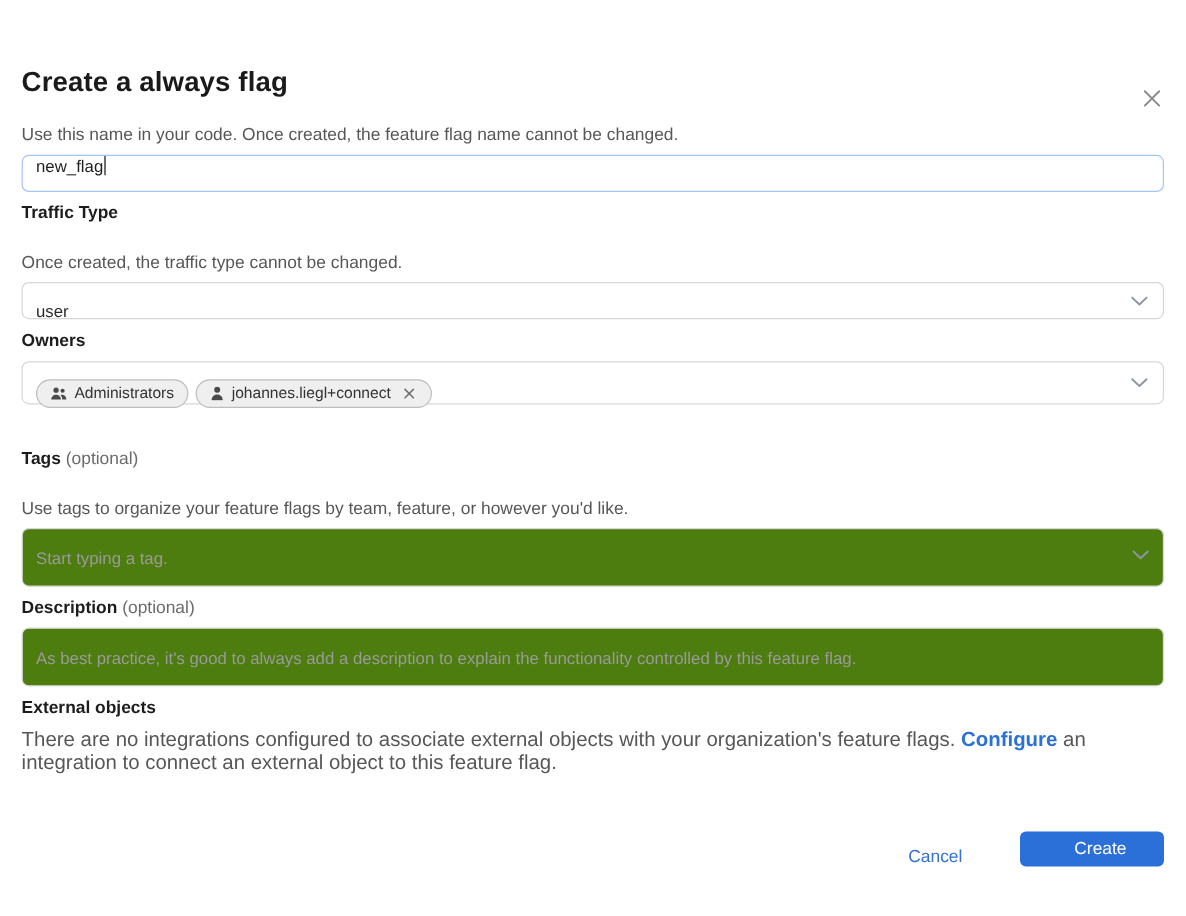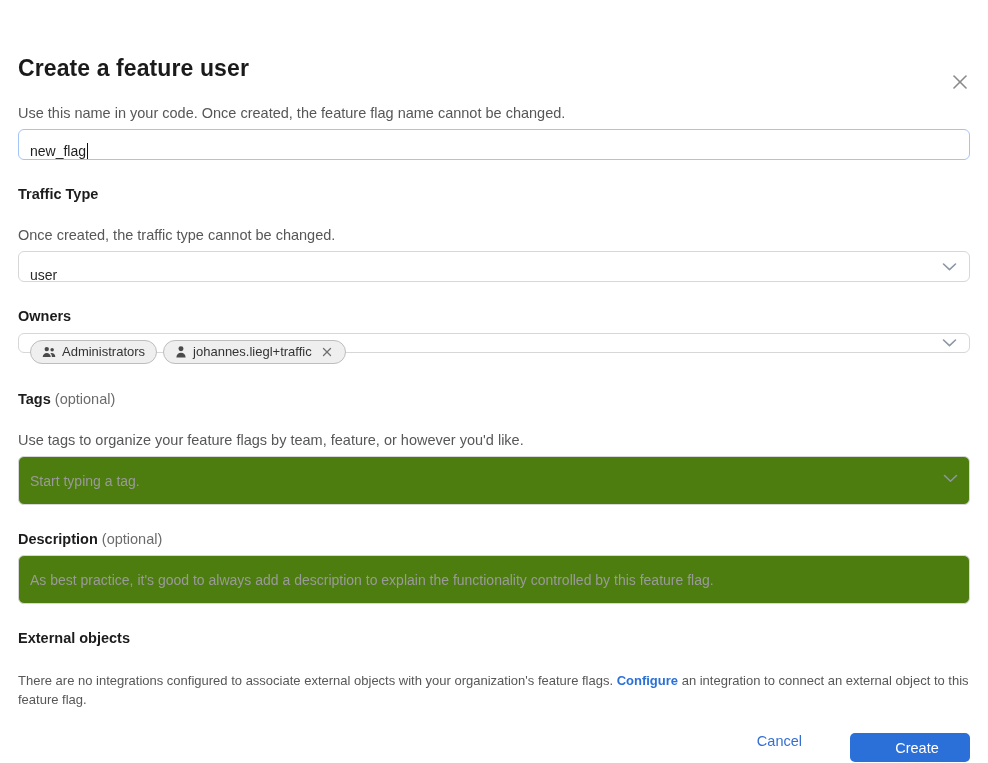--- a/index.html
+++ b/index.html
@@ -29,31 +29,31 @@
 
   .field-label {
     font-size: 14.5px; font-weight: 700; color: #1c1c1c; line-height: 19px;
   }
   .optional { font-weight: 400; color: #6b6b6b; }
   .helper {
     margin-top: 22px;
     font-size: 14.5px; color: #575757; line-height: 19px;
   }
 
-  .mt-section { margin-top: 25px; }
+  .mt-section { margin-top: 9px; }
   .mt-section-lg { margin-top: 37px; }
 
   .text-input {
     margin-top: 6px;
     width: 100%; height: 31px;
     border: 1px solid #d7d7d7; border-radius: 6px;
     padding: 0 11px;
     font-family: "Liberation Sans", sans-serif;
     font-size: 14px; color: #1f1f1f;
-    display: flex; align-items: flex-end;
+    display: flex; align-items: flex-start;
     background: #fff;
     outline: none;
   }
   .text-input.focused { border-color: #a3c4f7; }
   .caret {
     display: inline-block; width: 1px; height: 16px;
     background: #111; margin-left: 1px;
     animation: blink 1s steps(1) infinite;
   }
   @keyframes blink { 50% { opacity: 0; } }
@@ -68,21 +68,21 @@
     display: flex; align-items: center;
     background: #fff; cursor: pointer;
   }
   .select-box .chevron {
     position: absolute; right: 12px; top: 50%;
     transform: translateY(-50%);
     display: flex;
   }
   .chevron svg { stroke: #8d96a3; }
 
-  .owners-box { height: 20px; margin-top: 7px; gap: 6px; text-align: right; }
+  .owners-box { height: 36px; margin-top: 7px; gap: 6px; text-align: right; }
 
   .chip {
     display: inline-flex; align-items: center; gap: 6px;
     height: 24px; padding: 0 11px;
     background: #efefef;
     border: 1px solid #bdbdbd; border-radius: 12px;
     font-size: 13px; color: #333; cursor: default;
     white-space: nowrap;
   }
   .chip svg { flex: 0 0 auto; }
@@ -105,31 +105,31 @@
   input.native-input::placeholder { color: #9a9a9a; opacity: 1; }
   input.no-chevron { padding-right: 24px; }
   .input-wrap { position: relative; }
   .input-wrap .chevron {
     position: absolute; right: 12px; top: 50%;
     transform: translateY(-44%);
     display: flex; pointer-events: none;
   }
 
   .ext-text {
-    margin-top: 24px;
-    font-size: 13px; color: #575757; line-height: 18.5px;
+    margin-top: 8px;
+    font-size: 17px; color: #575757; line-height: 18.5px;
     max-width: 952px;
   }
   .ext-link {
     color: #2970d8; font-weight: 700; text-decoration: none; cursor: pointer;
   }
 
   .footer {
-    margin-top: 24px;
-    display: flex; justify-content: flex-end; align-items: flex-start;
+    margin-top: 48px;
+    display: flex; justify-content: flex-end; align-items: flex-end;
   }
   .cancel-btn {
     background: none; border: none; cursor: pointer;
     font-family: "Liberation Sans", sans-serif;
     font-size: 14.5px; color: #3470d2;
     margin-right: 44px; padding: 0 4px;
   }
   .create-btn {
     width: 120px; height: 29px;
     background: #2b6fd9; border: none; border-radius: 5px;
@@ -142,21 +142,21 @@
 
 <div class="modal">
 
   <button class="close-btn" aria-label="Close">
     <svg width="20" height="20" viewBox="0 0 20 20" fill="none" stroke-width="1.6" stroke-linecap="round">
       <line x1="4" y1="4" x2="16" y2="16"></line>
       <line x1="16" y1="4" x2="4" y2="16"></line>
     </svg>
   </button>
 
-  <h1 class="title">Create a feature user</h1>
+  <h1 class="title">Create a always flag</h1>
 
   <div>
     <div class="helper">Use this name in your code. Once created, the feature flag name cannot be changed.</div>
     <div class="text-input focused" role="textbox" tabindex="0">
       <span>new_flag</span>
         <span class="caret"></span>
     </div>
   </div>
 
   <div>
@@ -182,21 +182,21 @@
           <path d="M0.8 12.2c0-2.6 2.1-4.6 4.6-4.6s4.6 2 4.6 4.6z"></path>
           <path d="M10.9 7.7c2.4 0 4.3 1.9 4.3 4.5h-3.9c0-1.8-.6-3.4-1.7-4.2.4-.2.8-.3 1.3-.3z"></path>
         </svg>
         <span>Administrators</span>
       </span>
       <span class="chip">
         <svg width="12" height="12" viewBox="0 0 12 13" fill="#4a4a4a">
           <circle cx="6" cy="3.1" r="2.7"></circle>
           <path d="M1 12.4c0-2.8 2.2-5 5-5s5 2.2 5 5z"></path>
         </svg>
-        <span>johannes.liegl+traffic</span>
+        <span>johannes.liegl+connect</span>
         <button class="chip-remove" aria-label="Remove owner">
           <svg width="10" height="10" viewBox="0 0 10 10" fill="none" stroke-width="1.3" stroke-linecap="round">
             <line x1="1.5" y1="1.5" x2="8.5" y2="8.5"></line>
             <line x1="8.5" y1="1.5" x2="1.5" y2="8.5"></line>
           </svg>
         </button>
       </span>
       <span class="chevron">
         <svg width="15" height="9" viewBox="0 0 15 9" fill="none" stroke-width="1.6" stroke-linecap="round" stroke-linejoin="round">
           <polyline points="1.5,1.5 7.5,7.2 13.5,1.5"></polyline>

